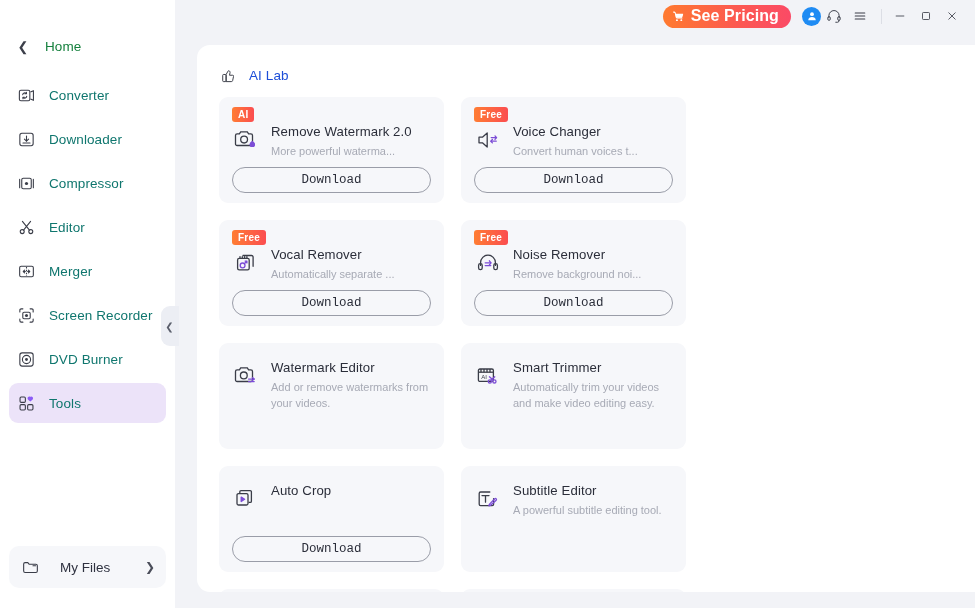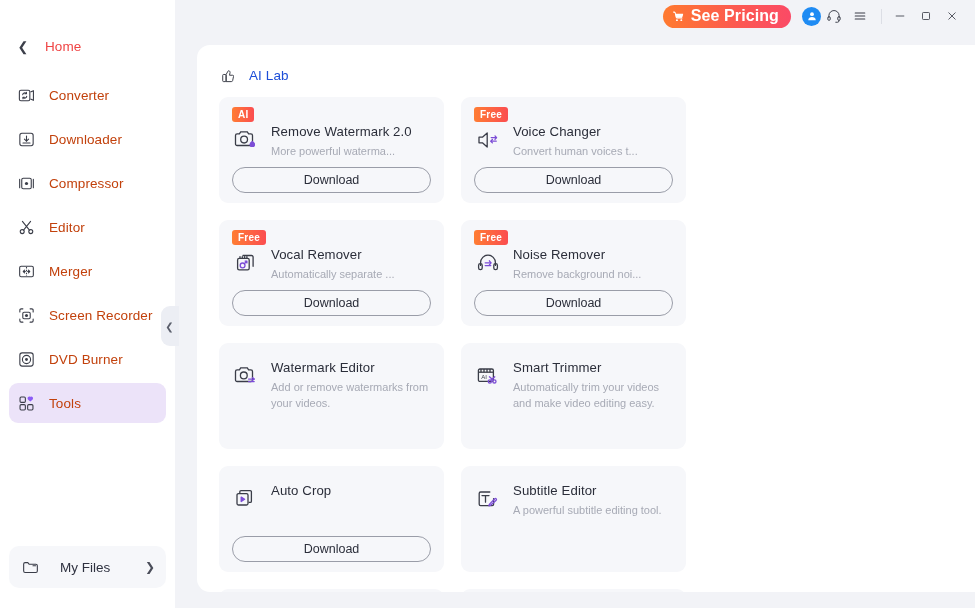--- a/index.html
+++ b/index.html
@@ -22,32 +22,32 @@
   }
   .home-row {
     display: flex; align-items: center;
     height: 30px; margin-top: 31px; padding-left: 16px;
     cursor: pointer;
   }
   .home-chevron {
     width: 14px; font-size: 13px; color: #3c3f4a; line-height: 1;
     display: flex; align-items: center; justify-content: center;
   }
-  .home-label { font-size: 13.5px; color: #ef4444; margin-left: 15px; letter-spacing: .1px; }
+  .home-label { font-size: 13.5px; color: #15803d; margin-left: 15px; letter-spacing: .1px; }
 
   .nav { margin-top: 14px; display: flex; flex-direction: column; }
   .nav-item {
     display: flex; align-items: center;
     height: 40px; margin: 0 9px 4px 9px;
     padding-left: 7px;
     border-radius: 9px; cursor: pointer;
   }
   .nav-item.active { background: #ece3f9; }
   .nav-ico { width: 20px; height: 20px; flex: 0 0 20px; display: flex; align-items: center; justify-content: center; }
-  .nav-label { font-size: 13.5px; color: #c2410c; margin-left: 13px; letter-spacing: .1px; }
+  .nav-label { font-size: 13.5px; color: #0f766e; margin-left: 13px; letter-spacing: .1px; }
 
   .sidebar-spacer { flex: 1 1 auto; }
   .myfiles {
     display: flex; align-items: center;
     height: 42px; margin: 0 9px 20px 9px;
     padding: 0 11px 0 11px;
     background: #f6f7fa; border-radius: 10px; cursor: pointer;
   }
   .myfiles-label { font-size: 13.5px; color: #2f3240; margin-left: 20px; flex: 1 1 auto; }
   .myfiles-chev { font-size: 12px; color: #4a4d59; }
@@ -133,21 +133,21 @@
     font-size: 11px; color: #a7aab5; margin-top: 4px; line-height: 16px;
   }
   .card-desc.one { white-space: nowrap; overflow: hidden; text-overflow: ellipsis; }
   .dl-btn {
     position: absolute; left: 13px; right: 13px; bottom: 10px;
     height: 26px;
     border: 1px solid #9a9da8; border-radius: 13px;
     background: transparent;
     display: flex; align-items: center; justify-content: center;
     font-size: 12.5px; color: #2b2e3a; cursor: pointer;
-    font-family: Liberation Sans, sans-serif;
+    font-family: Liberation Mono, monospace;
   }
   svg { display: block; }
 </style>
 </head>
 <body>
 
 <div id="app">
 
   <aside id="sidebar">
 

